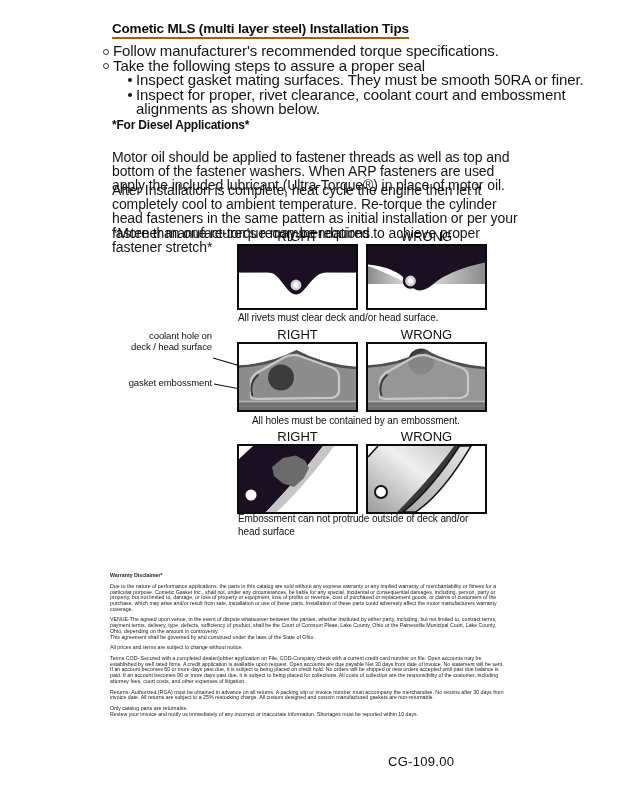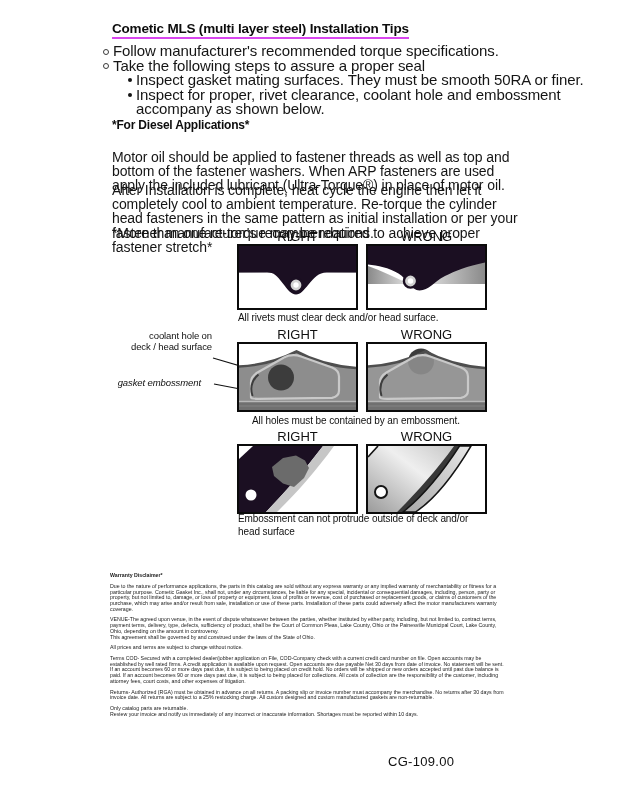--- a/index.html
+++ b/index.html
@@ -3,21 +3,21 @@
 <meta charset="utf-8">
 <style>
   html,body { margin:0; padding:0; background:#ffffff; }
   .page {
     position:relative; width:618px; height:800px; background:#ffffff;
     font-family:"Liberation Sans", sans-serif; color:#151515; overflow:hidden;
   }
   .title {
     position:absolute; left:112px; top:21px;
     font-size:13.5px; font-weight:bold; letter-spacing:-0.2px; color:#0d0d0d;
-    border-bottom:2px solid #d946ef; padding-bottom:1px;
+    border-bottom:2px solid #a16207; padding-bottom:1px;
   }
   .bullets { position:absolute; left:103px; top:44px; font-size:15px; letter-spacing:-0.1px; }
   .bullet { display:flex; align-items:flex-start; line-height:14.5px; }
   .bullet.sub { margin-left:25px; }
   .marker-o { width:4px; height:4px; border:1px solid #3c3c3c; border-radius:50%; margin:4.6px 4px 0 0; flex:none; }
   .marker-f { width:4px; height:4px; background:#151515; border-radius:50%; margin:5px 4px 0 0; flex:none; }
 
   .diesel-h { position:absolute; left:112px; top:118px; font-size:12px; font-weight:bold; letter-spacing:-0.2px; color:#0d0d0d; }
   .para { position:absolute; left:112px; width:410px; font-size:14px; line-height:14.2px; letter-spacing:-0.1px; }
   .p-a { top:136px; } .p-b { top:169px; } .p-c { top:212px; }
@@ -32,21 +32,21 @@
   .pan-r2 { top:342px; height:70px; }
   .pan-r3 { top:444px; height:70px; }
 
   .caption { position:absolute; font-size:10px; letter-spacing:-0.1px; color:#101010; line-height:12.5px; }
   .cap-1 { left:238px; top:312px; }
   .cap-2 { left:240px; top:415px;margin-left:12px; }
   .cap-3 { left:238px; top:513px; width:245px; }
 
   .ann { position:absolute; width:125px; text-align:right; font-size:9.5px; line-height:10.8px; color:#101010; letter-spacing:-0.1px; }
   .ann-coolant { left:87px; top:331px; }
-  .ann-gasket  { left:76px; top:378px;font-style:italic; }
+  .ann-gasket  { left:87px; top:378px; }
   .leader-svg { position:absolute; left:205px; top:345px; width:85px; height:55px; }
 
   .disclaimer {
     position:absolute; left:110px; top:572px; width:794px;
     transform:scale(0.5); transform-origin:0 0;
     font-size:10.5px; line-height:11.4px; color:#1a1a1a;
   }
   .disclaimer h4 { margin:0 0 11px 0; font-size:10.5px; font-weight:bold; }
   .disclaimer p { margin:0 0 10px 0; white-space:pre-line; }
 
@@ -67,21 +67,21 @@
     <div class="bullet">
       <span class="marker-o"></span>
       <span>Take the following steps to assure a proper seal</span>
     </div>
     <div class="bullet sub">
       <span class="marker-f"></span>
       <span>Inspect gasket mating surfaces.  They must be smooth 50RA or finer.</span>
     </div>
     <div class="bullet sub">
       <span class="marker-f"></span>
-      <span>Inspect for proper, rivet clearance, coolant hole and embossment accompany as shown below.</span>
+      <span>Inspect for proper, rivet clearance, coolant court and embossment alignments as shown below.</span>
     </div>
   </div>
 
   <div class="diesel-h">*For Diesel Applications*</div>
   <p class="para p-a">Motor oil should be applied to fastener threads as well as top and bottom of the fastener washers. When ARP fasteners are used apply the included lubricant (Ultra-Torque®) in place of motor oil.</p>
   <p class="para p-c">*More than one re-torque may be required to achieve proper fastener stretch*</p>
   <p class="para p-b">After Installation is complete, heat cycle the engine then let it completely cool to ambient temperature. Re-torque the cylinder head fasteners in the same pattern as initial installation or per your fastener manufacturer's recommendations.</p>
 
   <div class="dlabel lab-r1 col-l">RIGHT</div>
   <div class="dlabel lab-r1 col-r">WRONG</div>

